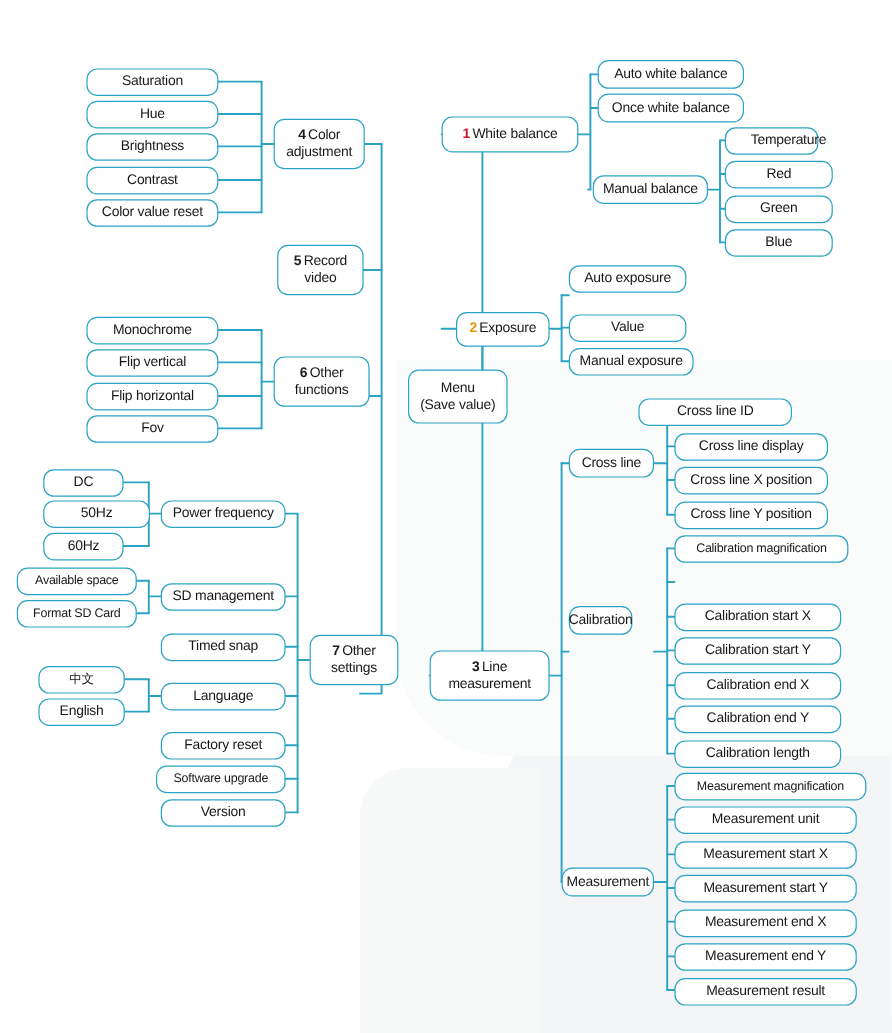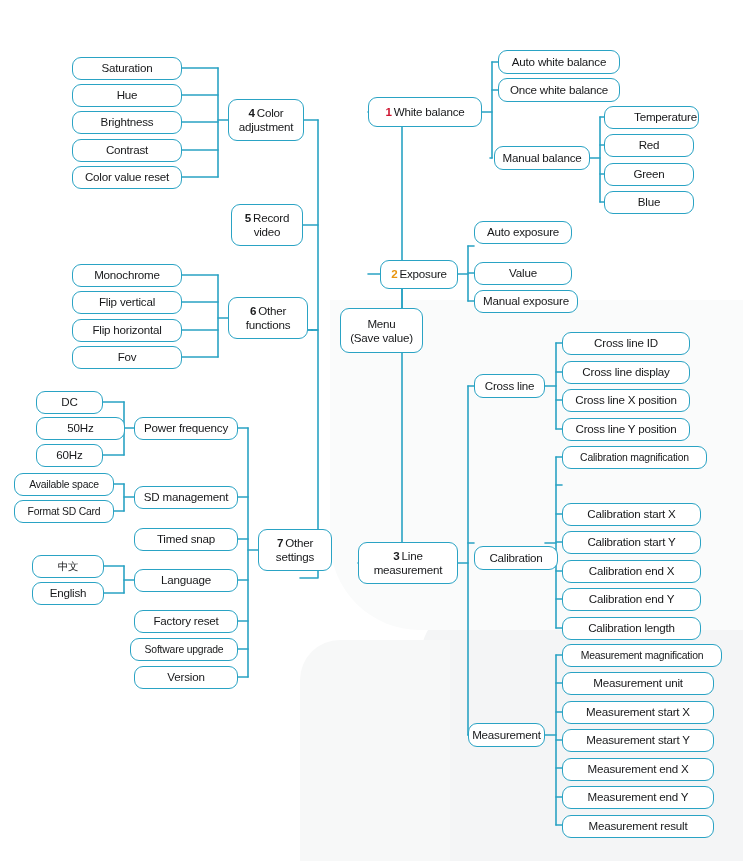--- a/index.html
+++ b/index.html
@@ -169,47 +169,47 @@
     <span>(Save value)</span>
   </div>
 
   <div class="node" style="left:368px;top:97px;width:114px;height:30px;">
     <span class="num n-red">1</span>
     <span>White balance</span>
   </div>
   <div class="node" style="left:498px;top:50px;width:122px;height:24px;">Auto white balance</div>
   <div class="node" style="left:498px;top:78px;width:122px;height:24px;">Once white balance</div>
   <div class="node" style="left:494px;top:146px;width:96px;height:24px;">Manual balance</div>
-  <div class="node" style="left:604px;top:106px;width:95px;height:23px;padding-left:32px;">Temperature</div>
+  <div class="node" style="left:604px;top:106px;width:78px;height:23px;padding-left:32px;">Temperature</div>
   <div class="node" style="left:604px;top:134px;width:90px;height:23px;">Red</div>
   <div class="node" style="left:604px;top:163px;width:90px;height:23px;">Green</div>
   <div class="node" style="left:604px;top:191px;width:90px;height:23px;">Blue</div>
 
   <div class="node" style="left:380px;top:260px;width:78px;height:29px;">
     <span class="num n-org">2</span>
     <span>Exposure</span>
   </div>
   <div class="node" style="left:474px;top:221px;width:98px;height:23px;">Auto exposure</div>
   <div class="node" style="left:474px;top:262px;width:98px;height:23px;">Value</div>
   <div class="node" style="left:474px;top:290px;width:104px;height:23px;">Manual exposure</div>
 
   <div class="node two-line" style="left:358px;top:542px;width:100px;height:42px;flex-direction:column;">
     <span>
       <span class="num n-dk">3</span><span>Line</span>
     </span>
     <span>measurement</span>
   </div>
 
   <div class="node" style="left:474px;top:374px;width:71px;height:24px;">Cross line</div>
-  <div class="node" style="left:562px;top:332px;width:128px;height:23px;">Cross line ID</div>
+  <div class="node" style="left:532px;top:332px;width:128px;height:23px;">Cross line ID</div>
   <div class="node" style="left:562px;top:361px;width:128px;height:23px;">Cross line display</div>
   <div class="node" style="left:562px;top:389px;width:128px;height:23px;">Cross line X position</div>
   <div class="node" style="left:562px;top:418px;width:128px;height:23px;">Cross line Y position</div>
 
-  <div class="node" style="left:474px;top:546px;width:84px;height:24px;">Calibration</div>
+  <div class="node" style="left:474px;top:505px;width:53px;height:24px;">Calibration</div>
   <div class="node tiny" style="left:562px;top:446px;width:145px;height:23px;">Calibration magnification</div>
   <div class="node" style="left:562px;top:503px;width:139px;height:23px;">Calibration start X</div>
   <div class="node" style="left:562px;top:531px;width:139px;height:23px;">Calibration start Y</div>
   <div class="node" style="left:562px;top:560px;width:139px;height:23px;">Calibration end X</div>
   <div class="node" style="left:562px;top:588px;width:139px;height:23px;">Calibration end Y</div>
   <div class="node" style="left:562px;top:617px;width:139px;height:23px;">Calibration length</div>
 
   <div class="node" style="left:468px;top:723px;width:77px;height:24px;">Measurement</div>
   <div class="node tiny" style="left:562px;top:644px;width:160px;height:23px;">Measurement magnification</div>
   <div class="node" style="left:562px;top:672px;width:152px;height:23px;">Measurement unit</div>

